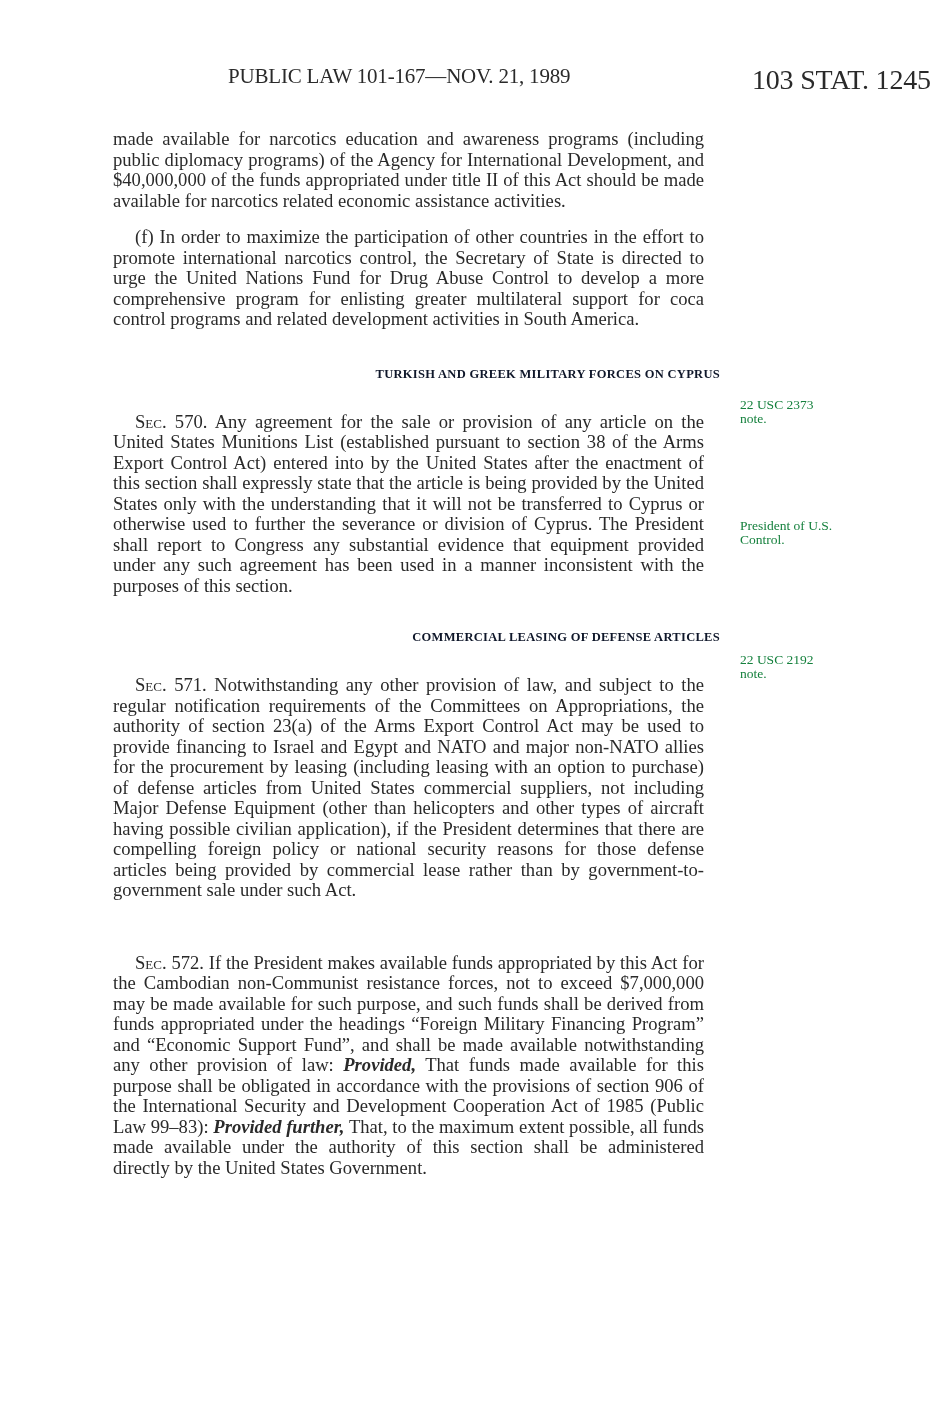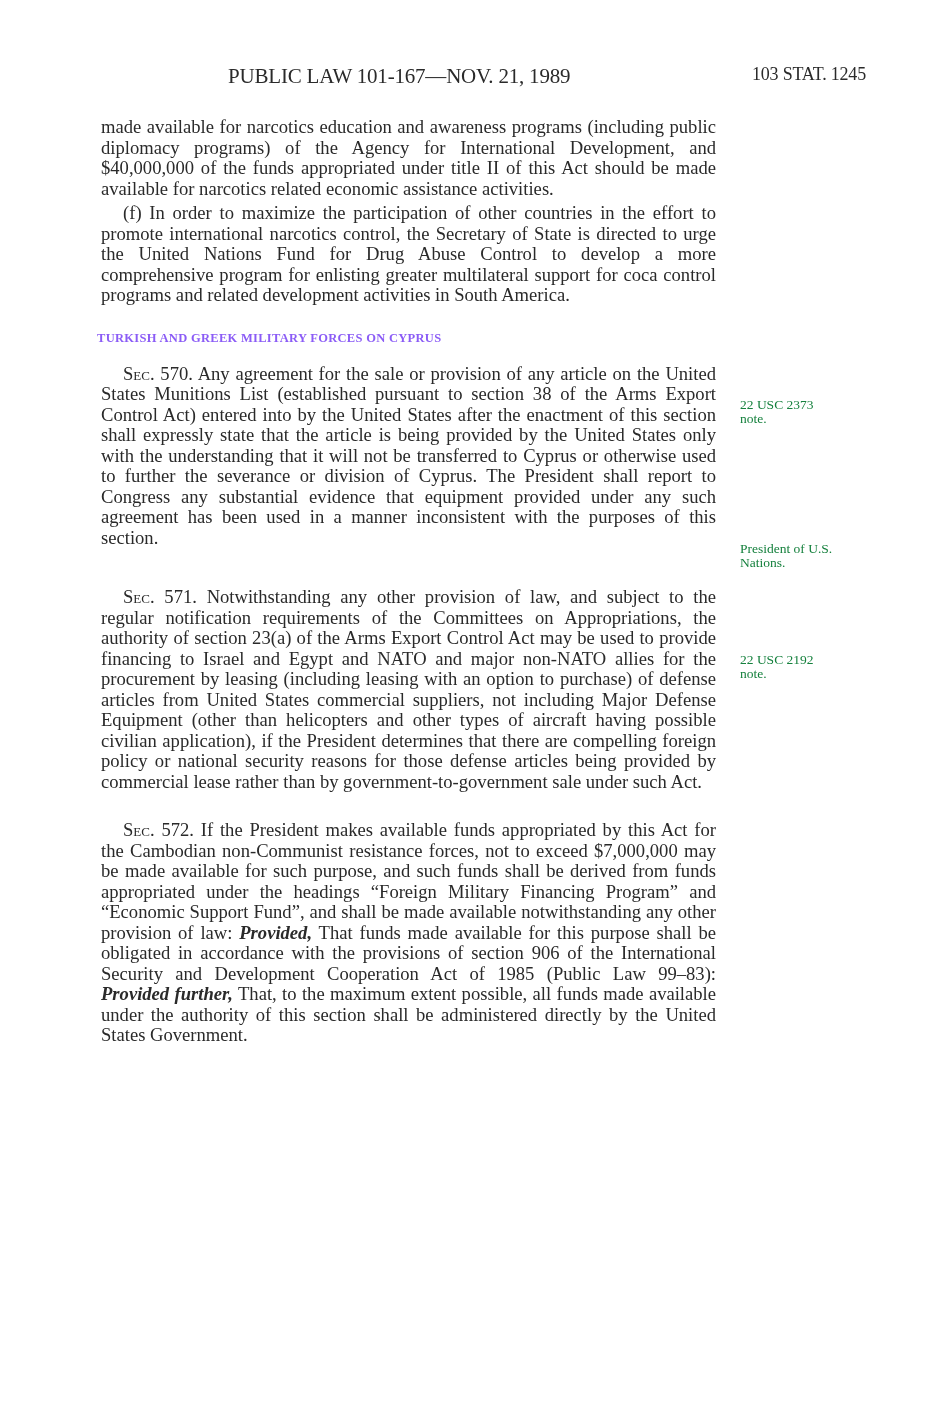--- a/index.html
+++ b/index.html
@@ -1,26 +1,26 @@
 <!DOCTYPE html>
 <html><head>
 <meta charset="utf-8">
 <style>
   html, body { margin: 0; padding: 0; background: #ffffff; }
   body { width: 940px; height: 1409px; position: relative; overflow: hidden;
          font-family: "Liberation Serif", "DejaVu Serif", serif; color: #2a2a2a; }
   .header { position: absolute; top: 64px; left: 0; width: 940px; height: 30px; }
   .header-title { position: absolute; left: 228px; top: 0; font-size: 21px; letter-spacing: -0.2px; }
-  .header-stat { position: absolute; left: 752px; top: 0; font-size: 18px; letter-spacing: -0.2px; }
+  .header-stat { position: absolute; left: 752px; top: 0; font-size: 28px; letter-spacing: -0.2px; }
   .body { position: absolute; left: 97px; top: 113px; width: 623px; }
-  p { margin: 4px; font-size: 18.6px; line-height: 20.5px; text-align: justify; text-align-last: left; }
+  p { margin: 16px; font-size: 18.6px; line-height: 20.5px; text-align: justify; text-align-last: left; }
   p.indent { text-indent: 22px; }
   .sc { font-variant: small-caps; }
-  .heading { text-align: left; font-size: 12.5px; font-weight: bold; letter-spacing: 0.3px;
-             margin: 0; line-height: 16px; color: #8b5cf6; }
+  .heading { text-align: right; font-size: 12.5px; font-weight: bold; letter-spacing: 0.3px;
+             margin: 0; line-height: 16px; color: #0f172a; }
   .note { position: absolute; left: 740px; font-size: 13.5px; line-height: 14px; color: #15803d; }
   i { font-style: italic; font-weight: bold; }
 </style>
 </head>
 <body>
 
 <div class="header">
   <span class="header-title">PUBLIC LAW 101-167—NOV. 21, 1989</span>
   <span class="header-stat">103 STAT. 1245</span>
 </div>
@@ -28,32 +28,33 @@
 <div class="body">
   <p>made available for narcotics education and awareness programs (including public diplomacy programs) of the Agency for International Development, and $40,000,000 of the funds appropriated under title II of this Act should be made available for narcotics related economic assistance activities.</p>
   <p class="indent">(f) In order to maximize the participation of other countries in the effort to promote international narcotics control, the Secretary of State is directed to urge the United Nations Fund for Drug Abuse Control to develop a more comprehensive program for enlisting greater multilateral support for coca control programs and related development activities in South America.</p>
 
   <div style="height:20px"></div>
   <div class="heading">TURKISH AND GREEK MILITARY FORCES ON CYPRUS</div>
   <div style="height:14px"></div>
   <p class="indent"><span class="sc">Sec. 570.</span><span> Any agreement for the sale or provision of any article on the United States Munitions List (established pursuant to section 38 of the Arms Export Control Act) entered into by the United States after the enactment of this section shall expressly state that the article is being provided by the United States only with the understanding that it will not be transferred to Cyprus or otherwise used to further the severance or division of Cyprus. The President shall report to Congress any substantial evidence that equipment provided under any such agreement has been used in a manner inconsistent with the purposes of this section.</span></p>
 
   <div style="height:17px"></div>
+  <div class="heading">COMMERCIAL LEASING OF DEFENSE ARTICLES</div>
   <div style="height:14px"></div>
   <p class="indent"><span class="sc">Sec. 571.</span><span> Notwithstanding any other provision of law, and subject to the regular notification requirements of the Committees on Appropriations, the authority of section 23(a) of the Arms Export Control Act may be used to provide financing to Israel and Egypt and NATO and major non-NATO allies for the procurement by leasing (including leasing with an option to purchase) of defense articles from United States commercial suppliers, not including Major Defense Equipment (other than helicopters and other types of aircraft having possible civilian application), if the President determines that there are compelling foreign policy or national security reasons for those defense articles being provided by commercial lease rather than by government-to-government sale under such Act.</span></p>
 
   <div style="height:6px"></div>
   <div style="height:14px"></div>
   <p class="indent"><span class="sc">Sec. 572.</span><span> If the President makes available funds appropriated by this Act for the Cambodian non-Communist resistance forces, not to exceed $7,000,000 may be made available for such purpose, and such funds shall be derived from funds appropriated under the headings “Foreign Military Financing Program” and “Economic Support Fund”, and shall be made available notwithstanding any other provision of law: </span><i>Provided,</i><span> That funds made available for this purpose shall be obligated in accordance with the provisions of section 906 of the International Security and Development Cooperation Act of 1985 (Public Law 99–83): </span><i>Provided further,</i><span> That, to the maximum extent possible, all funds made available under the authority of this section shall be administered directly by the United States Government.</span></p>
 </div>
 
 <div class="note" style="top:398px">
   <div>22 USC 2373</div>
   <div>note.</div>
 </div>
-<div class="note" style="top:542px">
+<div class="note" style="top:519px">
   <div>President of U.S.</div>
-  <div>Nations.</div>
+  <div>Control.</div>
 </div>
 <div class="note" style="top:653px">
   <div>22 USC 2192</div>
   <div>note.</div>
 </div>
 
 </body></html>

